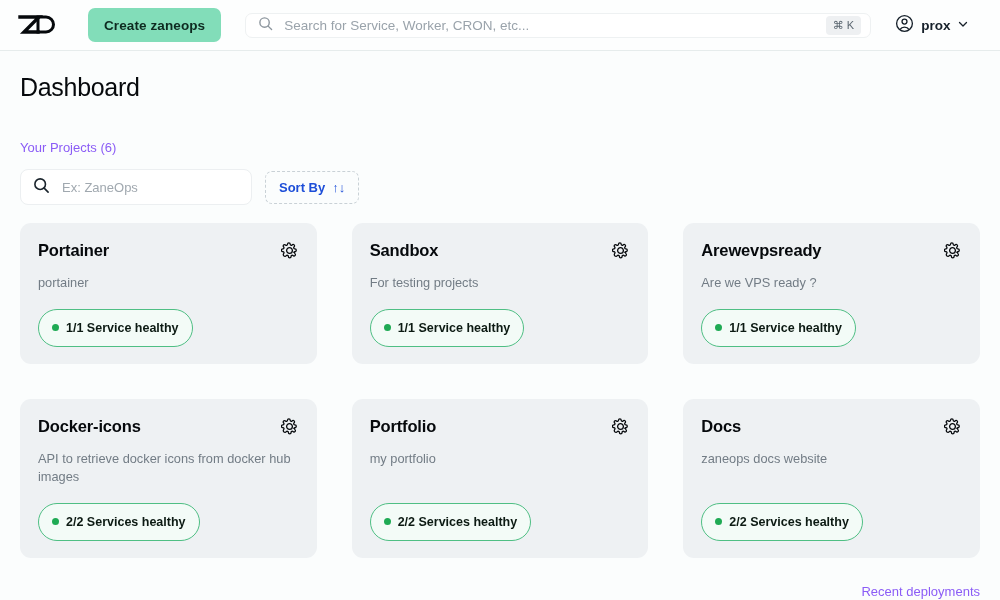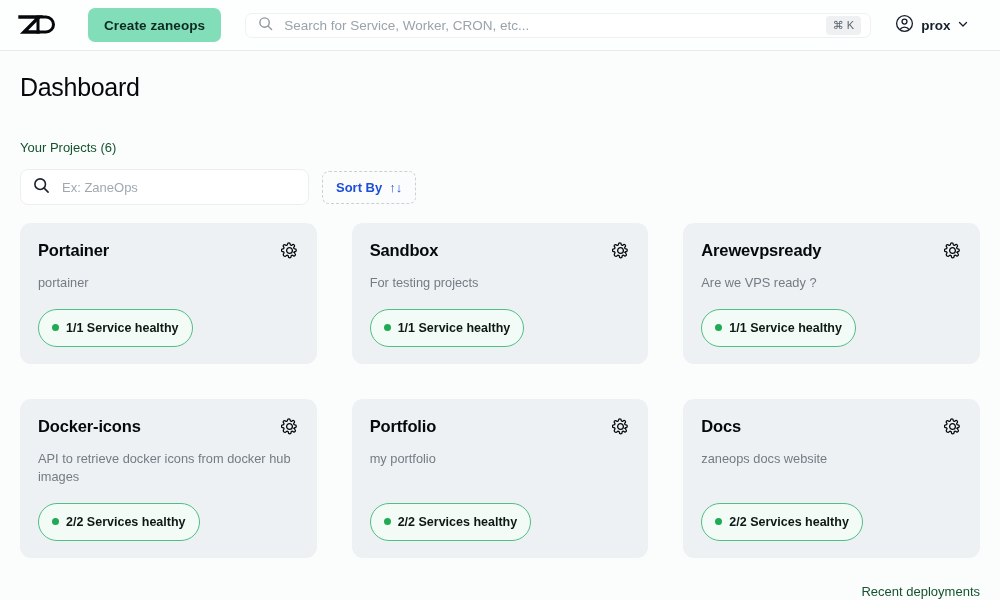--- a/index.html
+++ b/index.html
@@ -106,33 +106,33 @@
   .page-title {
     font-size: 25px;
     font-weight: 400;
     letter-spacing: -.3px;
     margin-top: 22px;
     color: #06090c;
   }
 
   .section-label {
     font-size: 13px;
-    color: #14532d;
+    color: #8b5cf6;
     margin-top: 38px;
   }
 
   
   .filterrow {
     display: flex;
     align-items: center;
     gap: 13px;
     margin-top: 14px;
   }
   .filter-search {
-    width: 289px;
+    width: 232px;
     height: 36px;
     background: #ffffff;
     border: 1px solid #eceff1;
     border-radius: 8px;
     display: flex;
     align-items: center;
     padding: 0 12px;
   }
   .filter-search .placeholder {
     color: #a0a8af;

